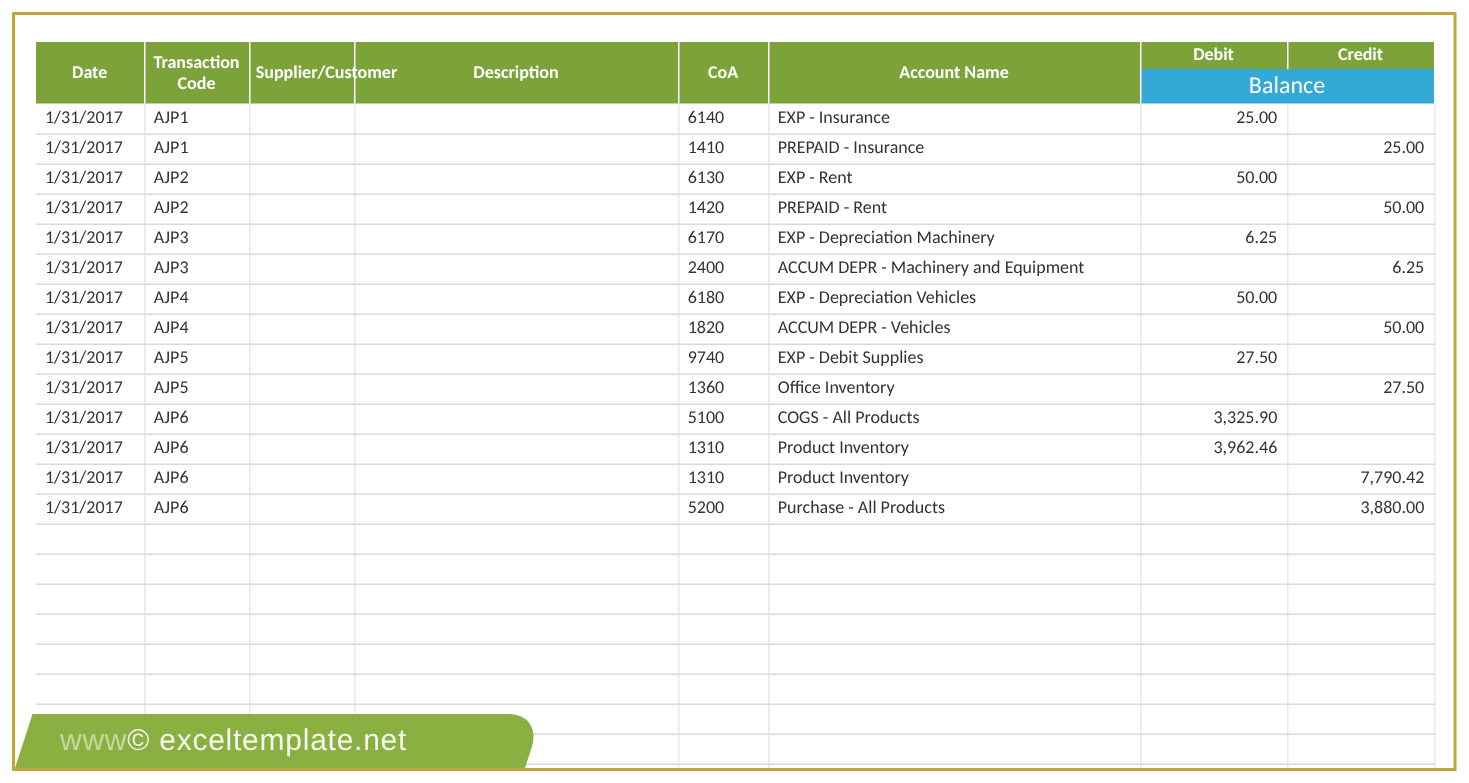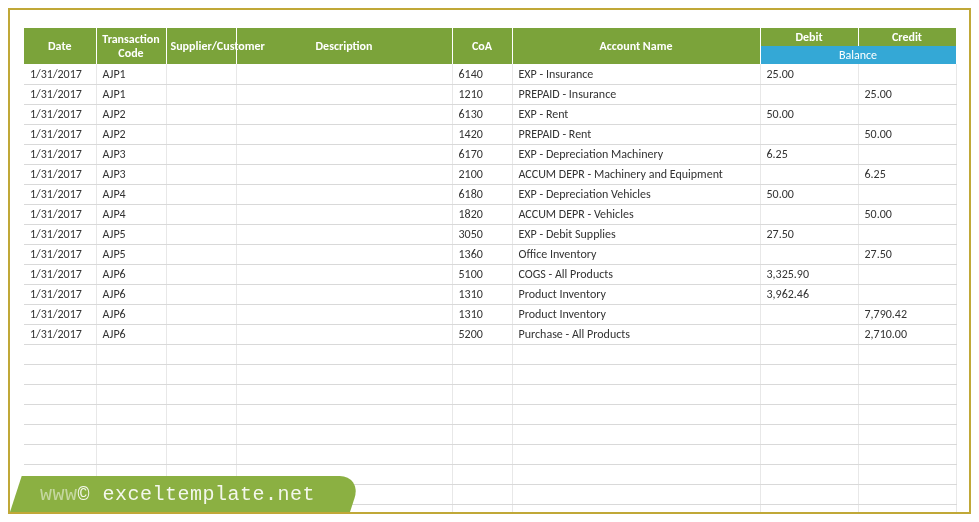--- a/index.html
+++ b/index.html
@@ -31,36 +31,36 @@
     padding: 2px 4px;
     text-align: center;
     vertical-align: middle;
     border-right: 1px solid #fff;
   }
   thead tr.hdr1 th.two { padding-top: 4px; padding-bottom: 4px; }
   thead tr.hdr2 th {
     background: #34a8d6;
     color: #fff;
     font-weight: normal;
-    font-size: 12px;
+    font-size: 16px;
     padding: 2px 4px;
     text-align: center;
     border-right: 1px solid #fff;
   }
   tbody td {
     border-bottom: 1px solid #d9d9d9;
     border-right: 1px solid #e8e8e8;
     padding: 2px 6px;
     height: 20px;
     color: #333;
     font-size: 12px;
     white-space: nowrap;
     overflow: hidden;
   }
-  tbody td.num { }
+  tbody td.num { text-align: right; }
   tbody td.lft { text-align: left; }
   .col-date   { width: 72px; }
   .col-code   { width: 70px; }
   .col-supp   { width: 70px; }
   .col-desc   { width: 216px; }
   .col-coa    { width: 60px; }
   .col-acct   { width: 248px; }
   .col-debit  { width: 98px; }
   .col-credit { width: 98px; }
   .watermark-tab {
@@ -73,21 +73,21 @@
     border-top-right-radius: 22px;
     transform: skewX(-18deg);
     transform-origin: bottom left;
   }
   .watermark-text {
     position: absolute;
     bottom: 6px;
     left: 30px;
     color: rgba(255,255,255,0.9);
     font-size: 20px;
-    font-family: Liberation Mono, monospace;
+    font-family: Liberation Sans, sans-serif;
     letter-spacing: 0.5px;
   }
   .watermark-text .dim { opacity: 0.55; }
 </style>
 </head>
 <body>
 
 <div class="frame">
   <table>
     <colgroup>
@@ -124,21 +124,21 @@
           <td class="lft">6140</td>
           <td class="lft">EXP - Insurance</td>
           <td class="num">25.00</td>
           <td class="num"></td>
         </tr>
         <tr>
           <td class="lft">1/31/2017</td>
           <td class="lft">AJP1</td>
           <td class="lft"></td>
           <td class="lft"></td>
-          <td class="lft">1210</td>
+          <td class="lft">1410</td>
           <td class="lft">PREPAID - Insurance</td>
           <td class="num"></td>
           <td class="num">25.00</td>
         </tr>
         <tr>
           <td class="lft">1/31/2017</td>
           <td class="lft">AJP2</td>
           <td class="lft"></td>
           <td class="lft"></td>
           <td class="lft">6130</td>
@@ -164,21 +164,21 @@
           <td class="lft">6170</td>
           <td class="lft">EXP - Depreciation Machinery</td>
           <td class="num">6.25</td>
           <td class="num"></td>
         </tr>
         <tr>
           <td class="lft">1/31/2017</td>
           <td class="lft">AJP3</td>
           <td class="lft"></td>
           <td class="lft"></td>
-          <td class="lft">2100</td>
+          <td class="lft">2400</td>
           <td class="lft">ACCUM DEPR - Machinery and Equipment</td>
           <td class="num"></td>
           <td class="num">6.25</td>
         </tr>
         <tr>
           <td class="lft">1/31/2017</td>
           <td class="lft">AJP4</td>
           <td class="lft"></td>
           <td class="lft"></td>
           <td class="lft">6180</td>
@@ -194,21 +194,21 @@
           <td class="lft">1820</td>
           <td class="lft">ACCUM DEPR - Vehicles</td>
           <td class="num"></td>
           <td class="num">50.00</td>
         </tr>
         <tr>
           <td class="lft">1/31/2017</td>
           <td class="lft">AJP5</td>
           <td class="lft"></td>
           <td class="lft"></td>
-          <td class="lft">3050</td>
+          <td class="lft">9740</td>
           <td class="lft">EXP - Debit Supplies</td>
           <td class="num">27.50</td>
           <td class="num"></td>
         </tr>
         <tr>
           <td class="lft">1/31/2017</td>
           <td class="lft">AJP5</td>
           <td class="lft"></td>
           <td class="lft"></td>
           <td class="lft">1360</td>
@@ -247,21 +247,21 @@
           <td class="num">7,790.42</td>
         </tr>
         <tr>
           <td class="lft">1/31/2017</td>
           <td class="lft">AJP6</td>
           <td class="lft"></td>
           <td class="lft"></td>
           <td class="lft">5200</td>
           <td class="lft">Purchase - All Products</td>
           <td class="num"></td>
-          <td class="num">2,710.00</td>
+          <td class="num">3,880.00</td>
         </tr>
         <tr>
           <td></td>
           <td></td>
           <td></td>
           <td></td>
           <td></td>
           <td></td>
           <td></td>
           <td></td>

